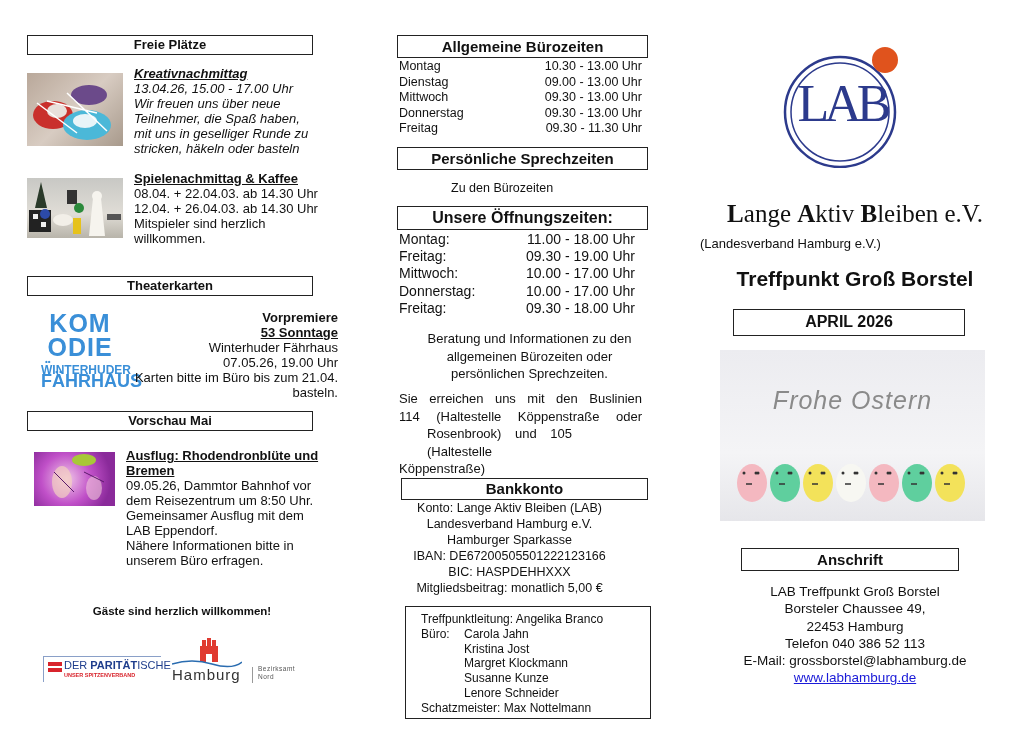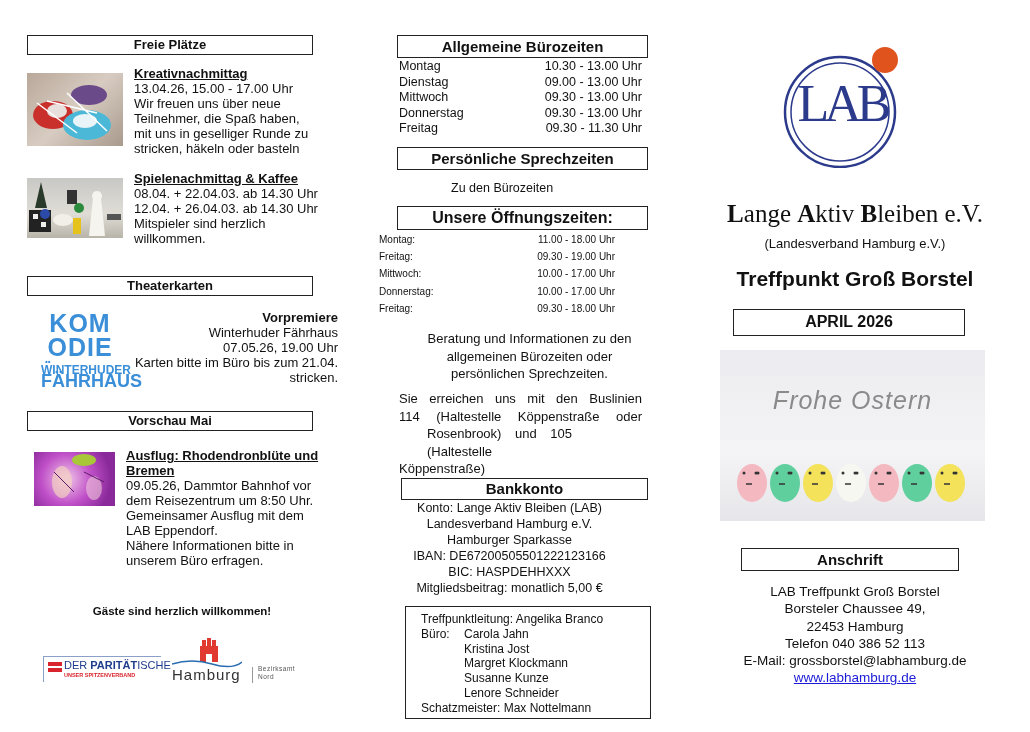--- a/index.html
+++ b/index.html
@@ -20,21 +20,21 @@
 <div class="photo" style="left:27px;top:73px;width:96px;height:73px;background:linear-gradient(135deg,#b9a89a,#d8ccc2 50%,#a89a8c);">
   <svg width="96" height="73">
     <ellipse cx="26" cy="42" rx="20" ry="14" fill="#c9302c"></ellipse>
     <ellipse cx="30" cy="38" rx="10" ry="7" fill="#e8e0dc"></ellipse>
     <ellipse cx="60" cy="52" rx="24" ry="15" fill="#4bb8d8"></ellipse>
     <ellipse cx="58" cy="48" rx="12" ry="7" fill="#e8f4f8"></ellipse>
     <ellipse cx="62" cy="22" rx="18" ry="10" fill="#6b4a8a"></ellipse>
     <path d="M10 30 L50 60 M20 28 L70 40 M40 20 L80 58" stroke="#fff" stroke-width="1.5" fill="none"></path>
   </svg>
 </div>
-<div class="abs" style="left:134px;top:66px;width:200px;">
+<div class="abs" style="left:134px;top:66px;width:200px;font-style:italic;">
   <div class="u">Kreativnachmittag</div>
   <div>13.04.26, 15.00 - 17.00 Uhr</div>
   <div>Wir freuen uns über neue</div>
   <div>Teilnehmer, die Spaß haben,</div>
   <div>mit uns in geselliger Runde zu</div>
   <div>stricken, häkeln oder basteln</div>
 </div>
 
 <div class="photo" style="left:27px;top:178px;width:96px;height:60px;background:linear-gradient(180deg,#c8c8c4,#e0ddd6 60%,#b8b4aa);">
   <svg width="96" height="60">
@@ -64,24 +64,25 @@
 
 <div class="abs" style="left:41px;top:311px;width:78px;text-align:center;color:#3a8fd8;font-weight:bold;">
   <div style="font-size:25px;line-height:24px;letter-spacing:1px;">KOM</div>
   <div style="font-size:25px;line-height:24px;letter-spacing:1px;">ODIE</div>
   <div style="font-size:8px;line-height:6px;text-align:left;padding-left:4px;">••</div>
   <div style="font-size:12px;line-height:10px;">WINTERHUDER</div>
   <div style="font-size:18px;line-height:13px;">FÄHRHAUS</div>
 </div>
 <div class="abs" style="left:118px;top:310px;width:220px;text-align:right;">
   <div style="font-weight:bold;">Vorpremiere</div>
+  <div class="u">53 Sonntage</div>
   <div>Winterhuder Fährhaus</div>
   <div>07.05.26, 19.00 Uhr</div>
   <div class="nowrap">Karten bitte im Büro bis zum 21.04.</div>
-  <div>stricken.</div>
+  <div>basteln.</div>
 </div>
 
 <div class="hbox" style="left:27px;top:411px;width:286px;height:20px;font-size:13px;line-height:18px;">Vorschau Mai</div>
 
 <div class="photo" style="left:34px;top:452px;width:81px;height:54px;background:radial-gradient(circle at 40% 50%,#f0c8e8,#c050c8 45%,#8a2a9a 80%);">
   <svg width="81" height="54">
     <ellipse cx="50" cy="8" rx="12" ry="6" fill="#a8c838"></ellipse>
     <ellipse cx="28" cy="30" rx="10" ry="16" fill="#f4d0c0" opacity="0.7"></ellipse>
     <ellipse cx="60" cy="36" rx="8" ry="12" fill="#f0c8d8" opacity="0.6"></ellipse>
     <path d="M20 20 L40 40 M50 20 L70 30" stroke="#5a1a6a" stroke-width="1" fill="none"></path>
@@ -149,21 +150,21 @@
   <div class="row">
       <span>Freitag</span>
       <span>09.30 - 11.30 Uhr</span>
     </div>
 </div>
 
 <div class="hbox" style="left:397px;top:147px;width:251px;height:23px;font-size:15px;line-height:21px;">Persönliche Sprechzeiten</div>
 <div class="abs" style="left:451px;top:181px;font-size:12.5px;">Zu den Bürozeiten</div>
 
 <div class="hbox" style="left:397px;top:206px;width:251px;height:24px;font-size:16px;line-height:22px;">Unsere Öffnungszeiten:</div>
-<div class="abs" style="left:379px;top:231px;width:236px;font-size:10px;line-height:17.2px;">
+<div class="abs" style="left:399px;top:231px;width:236px;font-size:14px;line-height:17.2px;">
   <div class="row">
       <span>Montag:</span>
       <span>11.00 - 18.00 Uhr</span>
     </div>
   <div class="row">
       <span>Freitag:</span>
       <span>09.30 - 19.00 Uhr</span>
     </div>
   <div class="row">
       <span>Mittwoch:</span>
@@ -222,21 +223,21 @@
     <circle cx="58" cy="74" r="55" fill="none" stroke="#2c3a8c" stroke-width="2.5"></circle>
     <circle cx="58" cy="74" r="49" fill="none" stroke="#2c3a8c" stroke-width="1.5"></circle>
     <circle cx="103" cy="22" r="13" fill="#e0531d"></circle>
   </svg>
   <div class="abs" style="left:14px;top:38px;width:92px;text-align:center;font-family:'Liberation Serif',serif;font-size:52px;line-height:56px;color:#2c3a8c;letter-spacing:-5px;">LAB</div>
 </div>
 
 <div class="abs nowrap" style="left:700px;top:200px;width:310px;text-align:center;font-family:'Liberation Serif',serif;font-size:25px;line-height:28px;color:#111;">
   <span style="font-weight:bold;">L</span><span>ange </span><span style="font-weight:bold;">A</span><span>ktiv </span><span style="font-weight:bold;">B</span><span>leiben e.V.</span>
 </div>
-<div class="abs" style="left:700px;top:236px;width:310px;text-align:center;font-size:13px;">(Landesverband Hamburg e.V.)</div>
+<div class="abs" style="left:700px;top:236px;width:310px;text-align:left;font-size:13px;">(Landesverband Hamburg e.V.)</div>
 
 <div class="abs" style="left:700px;top:266px;width:310px;text-align:center;font-size:21px;line-height:26px;font-weight:bold;">Treffpunkt Groß Borstel</div>
 
 <div class="hbox" style="left:733px;top:309px;width:232px;height:27px;font-size:16px;line-height:24px;">APRIL 2026</div>
 
 <div class="abs" style="left:720px;top:350px;width:265px;height:171px;background:linear-gradient(180deg,#ececf0,#f4f4f6 60%,#e6e6ea);">
   <div class="abs" style="left:0;top:35px;width:265px;text-align:center;font-style:italic;font-size:25px;line-height:30px;color:#8a8a8a;letter-spacing:1px;">Frohe Ostern</div>
   <svg class="abs" style="left:0;top:0;" width="265" height="171" id="eggs-svg">
       <ellipse cx="32" cy="133" rx="15" ry="19" fill="#f4b8c0"></ellipse>
       <circle cx="24" cy="123" r="1.5" fill="#333"></circle>

